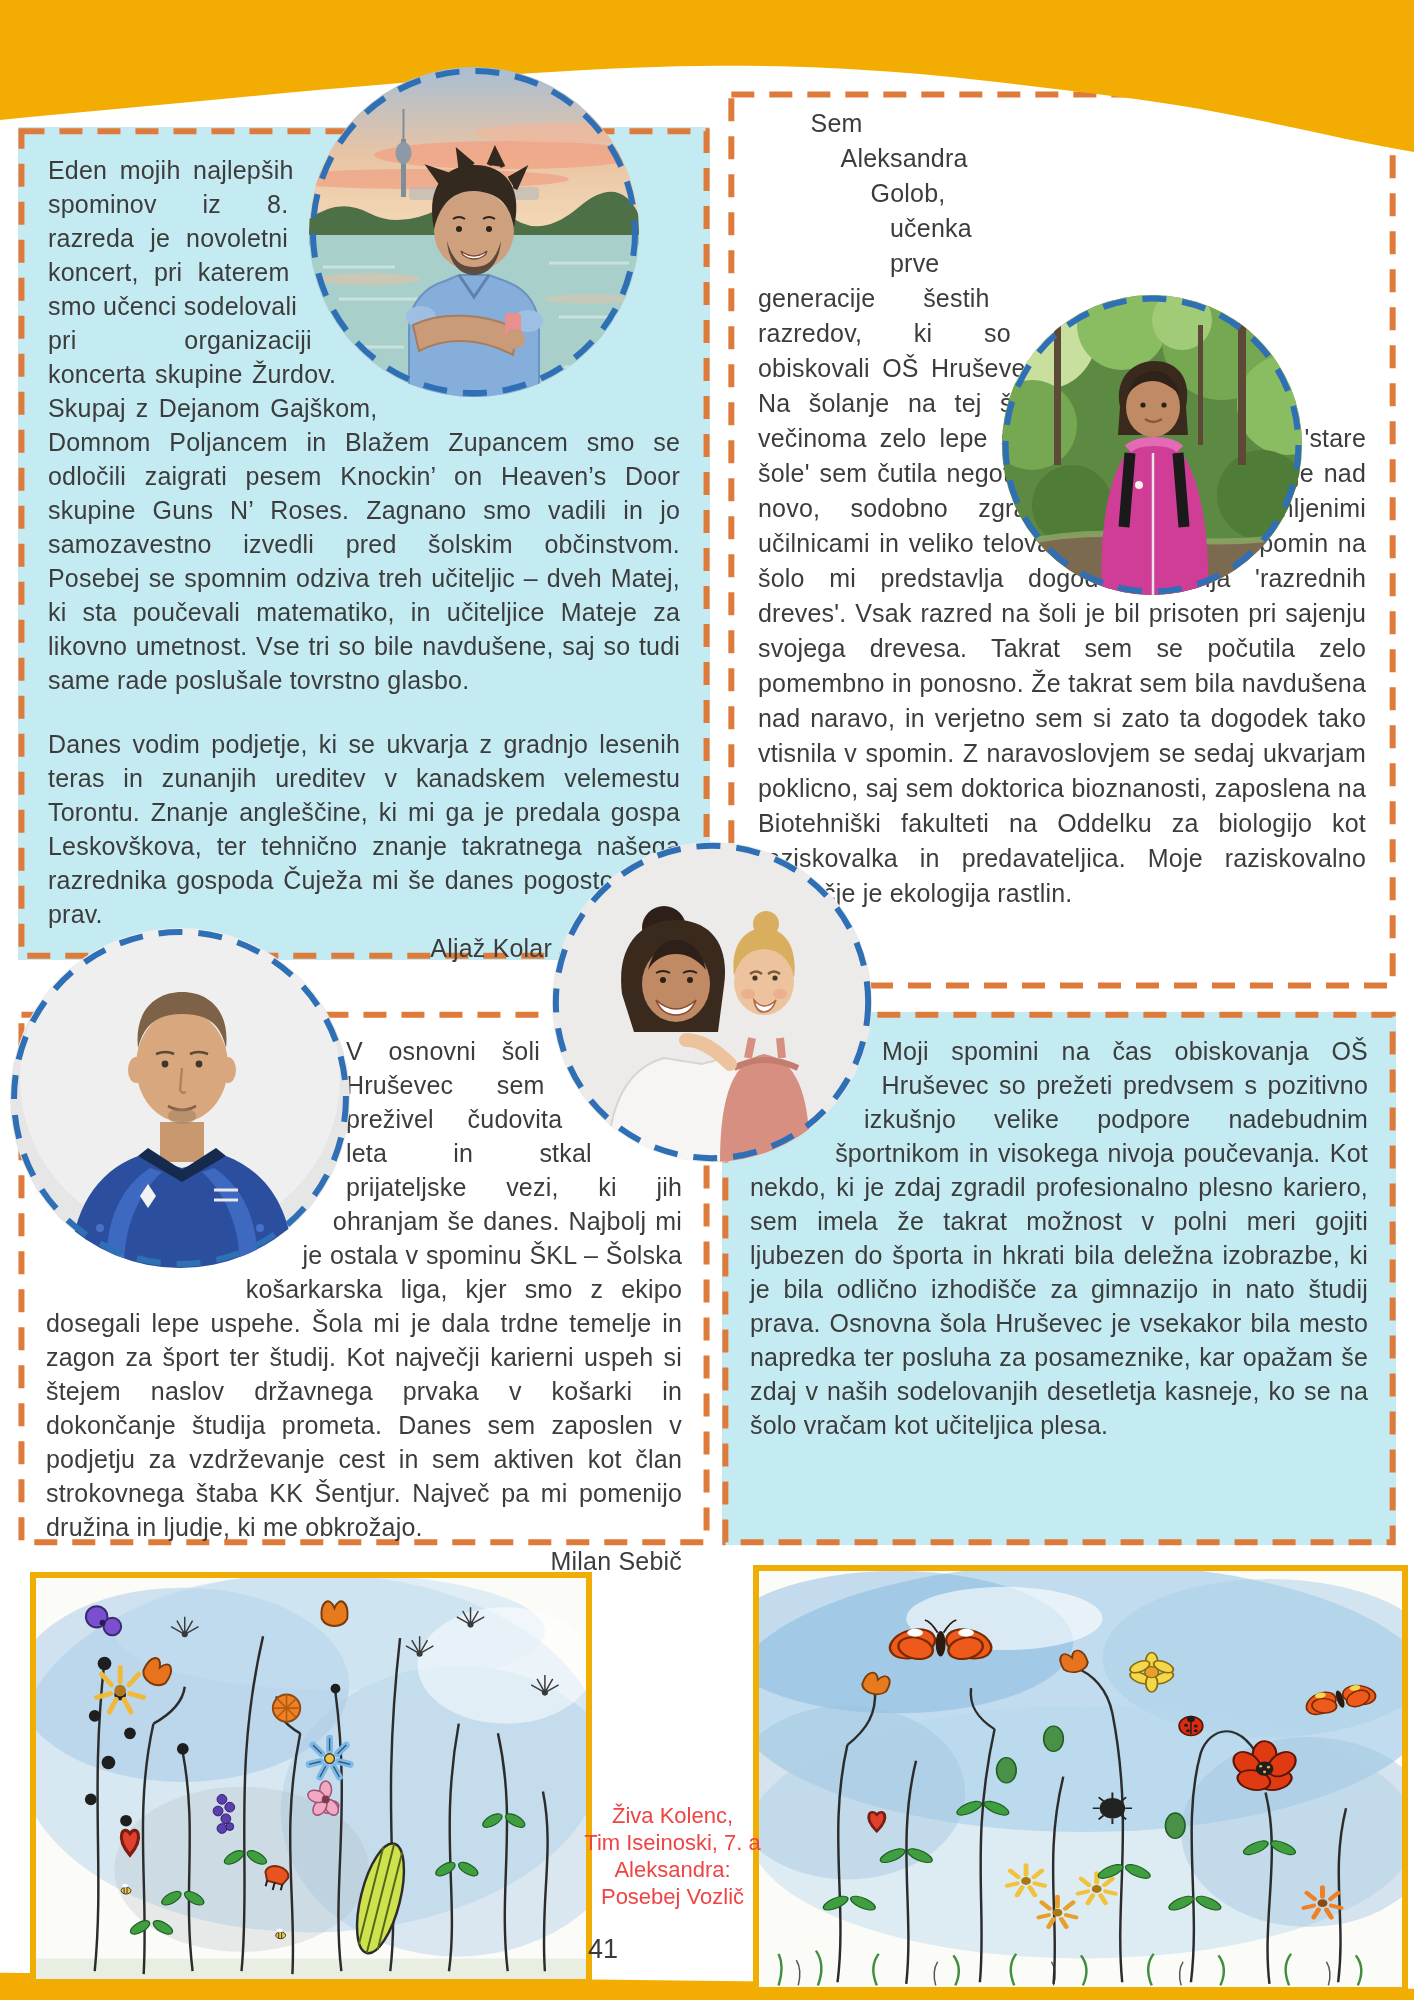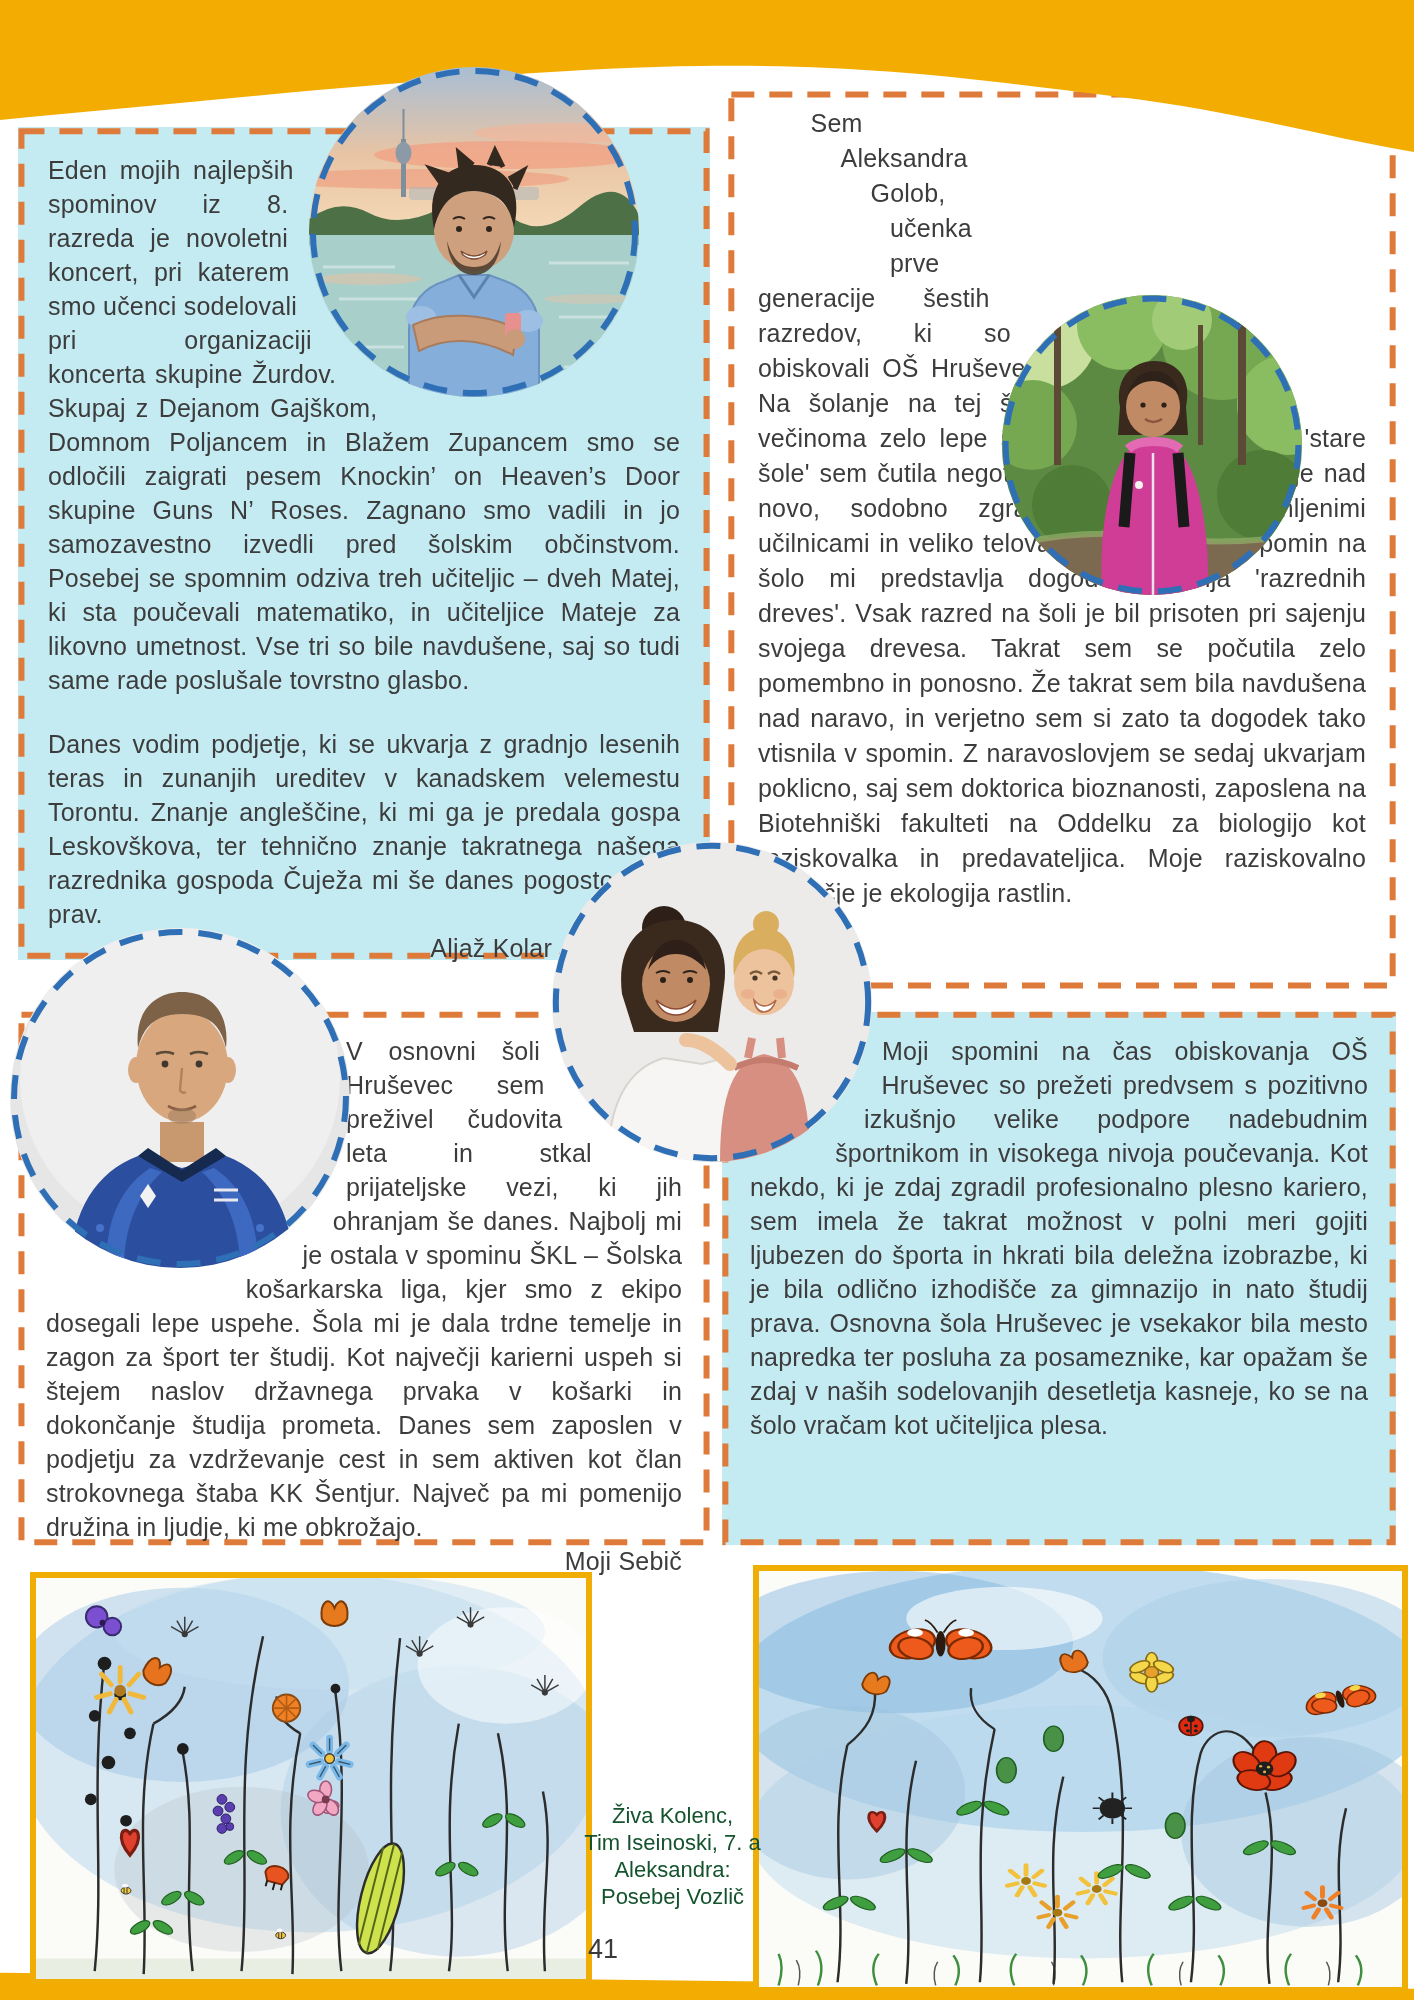--- a/index.html
+++ b/index.html
@@ -45,21 +45,21 @@
   #photo-md    {left:552px;top:842px;width:320px;height:320px;}
   #photo-milan {left:10px;top:928px;width:340px;height:340px;}
 
   
   .art{position:absolute;box-sizing:border-box;background:#fbfbf8;border:6px solid #F0AD03;z-index:5;}
   .art svg{display:block;width:100%;height:100%;}
   #art-left {left:30px;top:1572px;width:562px;height:413px;}
   #art-right{left:753px;top:1565px;width:655px;height:428px;}
 
   .caption{position:absolute;left:560px;top:1802px;width:225px;z-index:6;text-align:center;
-           font-size:22px;line-height:27px;color:#14532d;}
+           font-size:22px;line-height:27px;color:#ef4444;}
   .pagenum{position:absolute;left:588px;top:1934px;width:92px;z-index:6;
            font-size:27px;color:#3a3a3a;}
 </style>
 </head>
 <body>
 
 <div class="page">
 
   <svg class="band-top" viewBox="0 0 1414 160" preserveAspectRatio="none">
     <path d="M0,0 H1414 V152 C1330,138 1240,112 1120,97 C960,77 860,64 700,66 C520,68 260,96 0,120 Z" fill="#F3AD02"></path>
@@ -99,21 +99,21 @@
   <div class="tbox" id="box-milan">
     <svg class="dashrect">
         <rect x="0.5%" y="0.5%" width="99%" height="99%" fill="none" stroke="#DE7B3A" stroke-width="6" stroke-dasharray="23 15"></rect>
       </svg>
     <div class="ttext">
       <div class="para">
         <span class="sp sp-milan-l"></span>
         <span class="sp sp-milan-r"></span>
         <span>V osnovni šoli Hruševec sem preživel čudovita leta in stkal prijateljske vezi, ki jih ohranjam še danes. Najbolj mi je ostala v spominu ŠKL – Šolska košarkarska liga, kjer smo z ekipo dosegali lepe uspehe. Šola mi je dala trdne temelje in zagon za šport ter študij. Kot največji karierni uspeh si štejem naslov državnega prvaka v košarki in dokončanje študija prometa. Danes sem zaposlen v podjetju za vzdrževanje cest in sem aktiven kot član strokovnega štaba KK Šentjur. Največ pa mi pomenijo družina in ljudje, ki me obkrožajo.</span>
       </div>
-      <div class="sig">Moji Sebič</div>
+      <div class="sig">Milan Sebič</div>
     </div>
   </div>
 
   <div class="tbox" id="box-tjasa">
     <svg class="dashrect">
         <rect x="0.5%" y="0.5%" width="99%" height="99%" fill="none" stroke="#DE7B3A" stroke-width="6" stroke-dasharray="23 15"></rect>
       </svg>
     <div class="ttext">
       <div class="para">
         <span class="sp sp-tjasa"></span>

